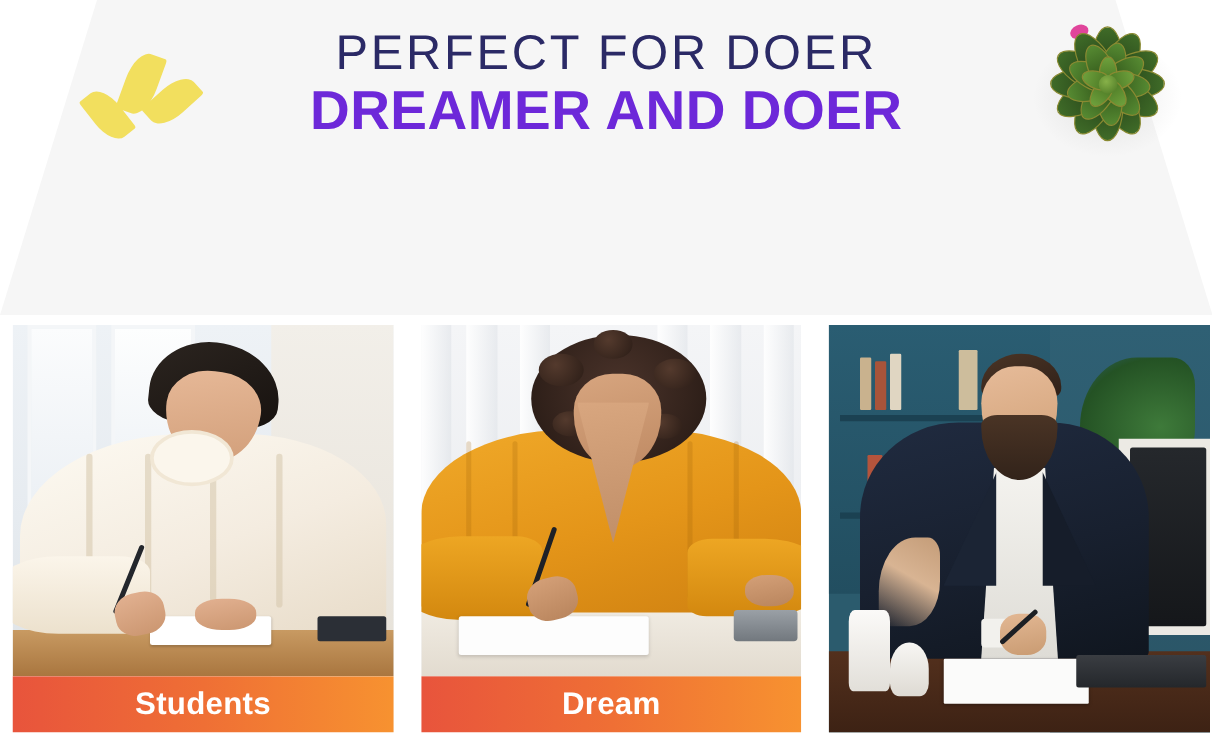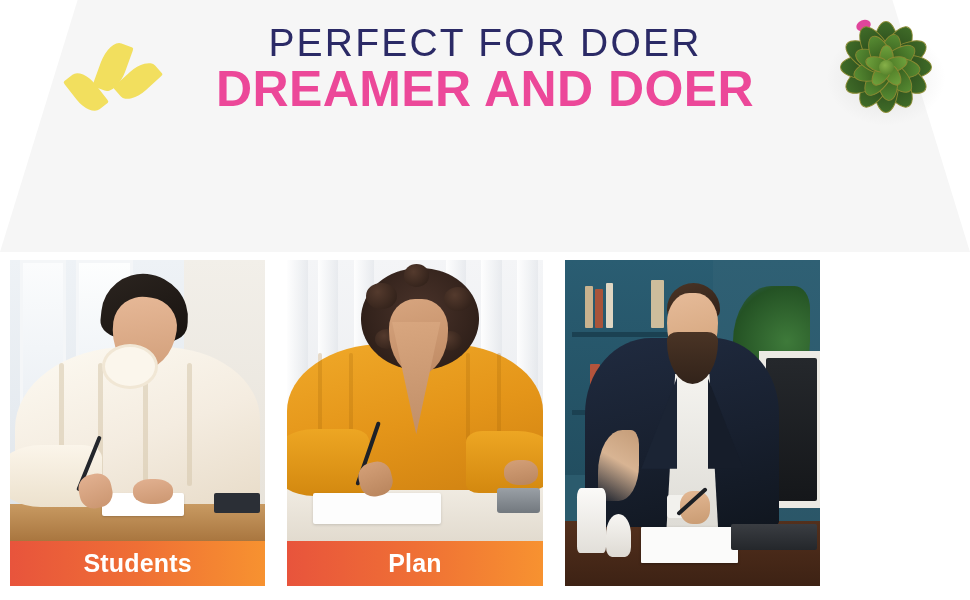--- a/index.html
+++ b/index.html
@@ -55,36 +55,36 @@
     background:#e0459b; border-radius:50%; transform:rotate(-22deg);
   }
 
   
   .headline{ position:absolute; left:0; top:22px; width:970px; text-align:center; }
   .hl-line1{
     font-size:39px; line-height:42px; font-weight:400;
     letter-spacing:2.2px; color:#2b2a66;
   }
   .hl-line2{
-    font-size:50px; line-height:54px; font-weight:700;
-    letter-spacing:0.4px; color:#ec4899; margin-top:-2px;
+    font-size:44px; line-height:54px; font-weight:700;
+    letter-spacing:0.4px; color:#6d28d9; margin-top:-2px;
   }
 
   
   .body-copy{
     position:absolute; left:70px; top:143px; width:830px;
     text-align:center; color:#141414;
     font-size:22.5px; line-height:30px; font-weight:400;
   }
   .body-copy b{ font-weight:700; }
 
   
   .cards{
     position:absolute; left:10px; top:260px;
-    width:810px; height:326px;
+    width:958px; height:326px;
     display:flex; gap:22px;
   }
   .card{
     position:relative; flex:1 1 0; height:326px;
     background:#ffffff; overflow:hidden;
     display:flex; flex-direction:column;
   }
   .photo{ position:relative; flex:1 1 auto; overflow:hidden; }
   .photo .scene{ position:absolute; inset:0; }
 
@@ -421,21 +421,21 @@
           <span class="face"></span>
             <span class="smile"></span>
             <span class="vneck"></span>
           <span class="pad"></span>
             <span class="phone"></span>
           <span class="pen"></span>
             <span class="hand"></span>
             <span class="hand-r"></span>
         </div>
       </div>
-      <div class="card-label">Plan</div>
+      <div class="card-label">Dream</div>
     </div>
 
     <div class="card">
       <div class="photo p3">
         <div class="scene">
           <span class="rightwall"></span>
             <span class="palm"></span>
           <span class="shelf"></span>
           <span class="shelf-line" style="top:22%"></span>
           <span class="shelf-line" style="top:46%"></span>

